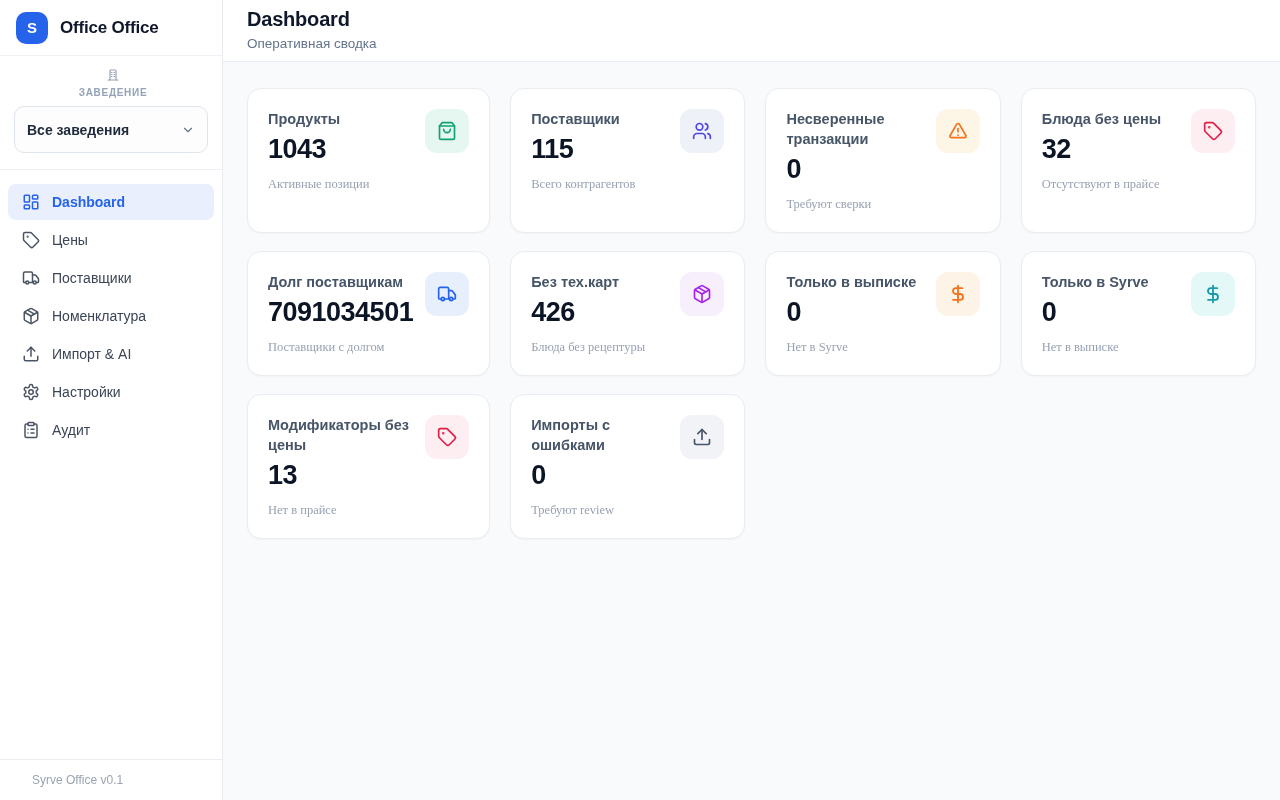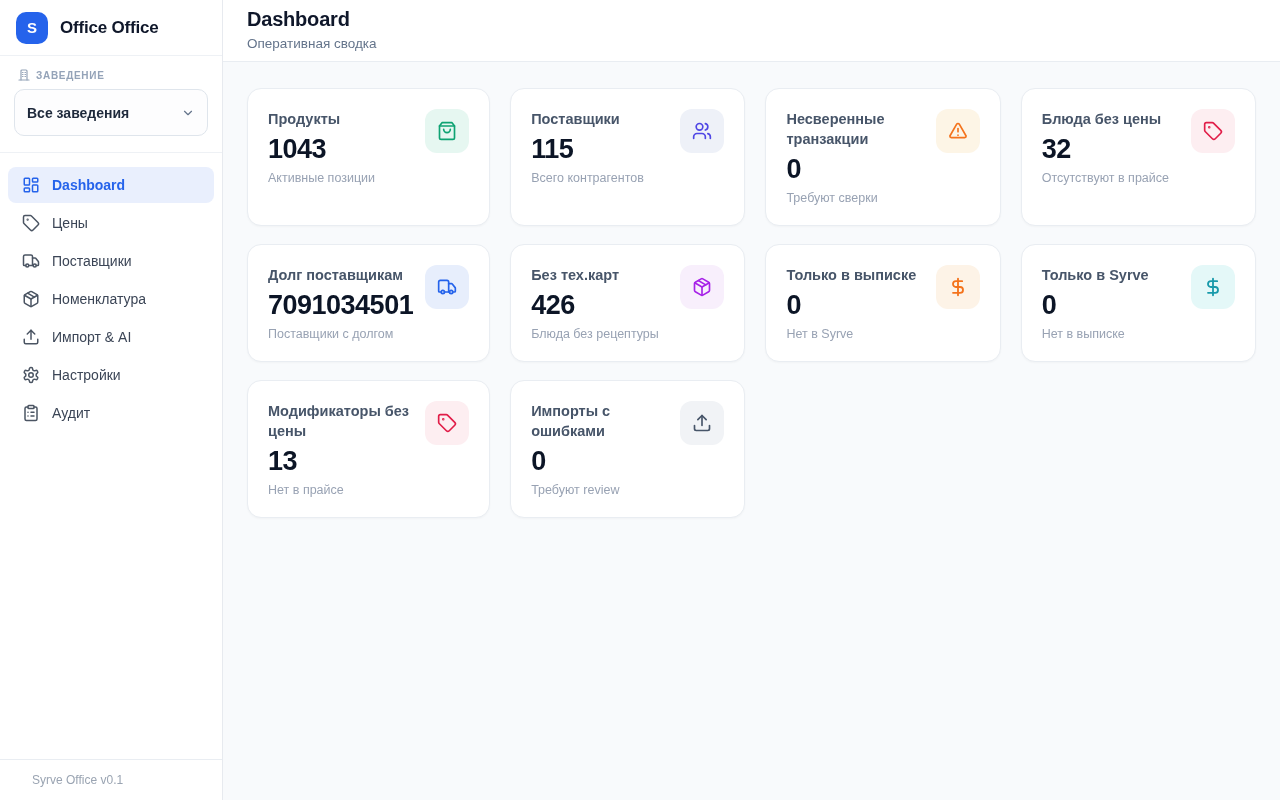--- a/index.html
+++ b/index.html
@@ -20,21 +20,21 @@
   .logo-badge {
     width:32px; height:32px; border-radius:10px; background:#2563eb;
     color:#fff; font-weight:700; font-size:15px;
     display:flex; align-items:center; justify-content:center;
   }
   .app-name { font-size:17px; font-weight:700; color:#0f172a; letter-spacing:-0.2px; }
   .venue-block { padding:13px 14px 16px; border-bottom:1px solid #eef1f5; }
   .venue-label {
     display:flex; align-items:center; gap:6px; margin:0 0 8px 4px;
     font-size:10px; font-weight:700; letter-spacing:0.7px;
-    text-transform:uppercase; color:#94a3b8;
+    text-transform:uppercase; color:#94a3b8;flex-direction:column;
   }
   .venue-select {
     width:100%; display:flex; align-items:center; justify-content:space-between;
     padding:7px 12px; height:47px; background:#fdfdfe;
     border:1px solid #dfe5ec; border-radius:10px; cursor:pointer;
   }
   .venue-select .val { font-size:14px; font-weight:600; color:#1e293b; }
   .nav { flex:1; padding:14px 8px; display:flex; flex-direction:column; gap:2px; }
   .nav-item {
     display:flex; align-items:center; gap:12px; height:36px;
@@ -64,21 +64,21 @@
     padding:20px; display:flex; justify-content:space-between;
     align-items:flex-start; gap:12px;
     box-shadow:0 1px 2px rgba(16,24,40,0.03);
   }
   .card-left { min-width:0; flex:1; }
   .card-title { font-size:14.5px; font-weight:600; color:#475569; line-height:1.38; }
   .card-value {
     font-size:27px; font-weight:800; color:#0c1526;
     letter-spacing:-0.5px; margin-top:5px;
   }
-  .card-sub { font-size:12.5px; color:#98a2b3; margin-top:6px; }
+  .card-sub { font-size:12.5px; color:#98a2b3; margin-top:12px;font-family:Liberation Serif, serif; }
   .icon-box {
     width:44px; height:44px; border-radius:12px; flex:none;
     display:flex; align-items:center; justify-content:center;
   }
   svg { display:block; }
 </style>
 </head>
 <body>
 
 <aside class="sidebar">

